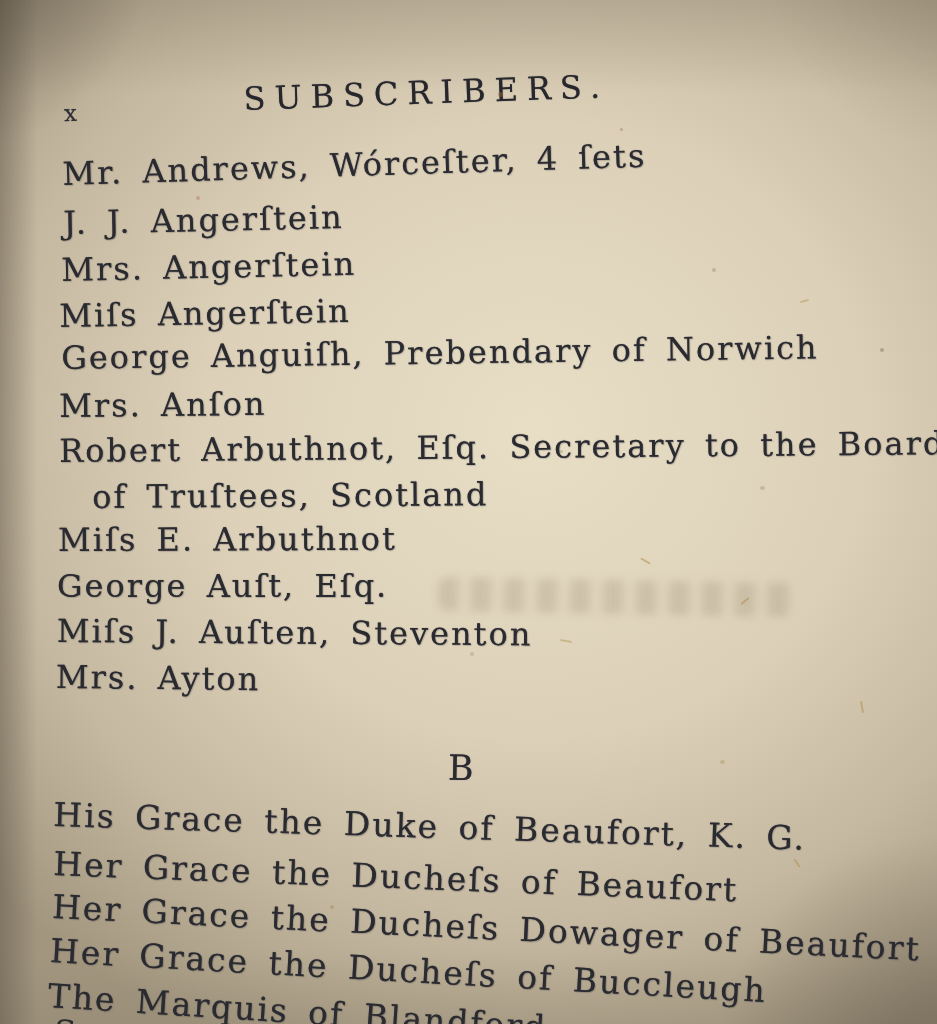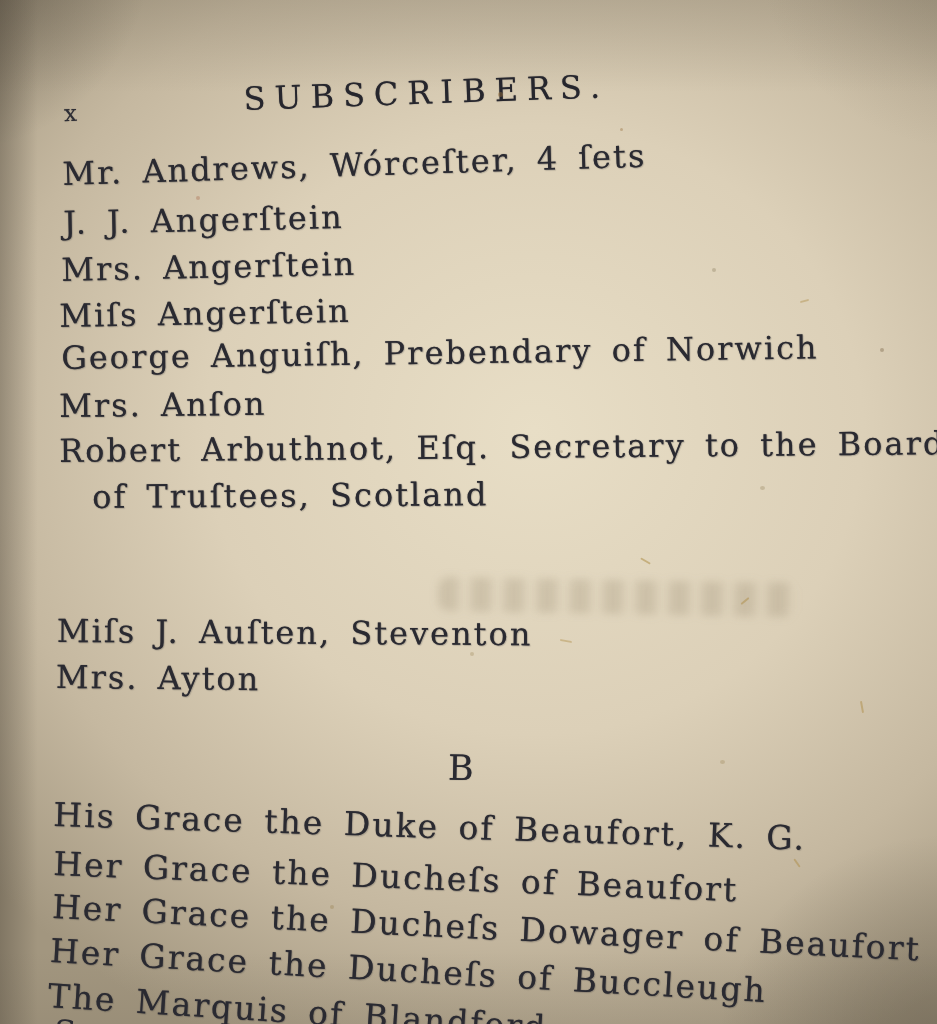--- a/index.html
+++ b/index.html
@@ -97,20 +97,22 @@
   <div class="heading">SUBSCRIBERS.</div>
 
   <div class="line" style="top:158px; left:62px; transform:rotate(-1.8deg);">Mr. Andrews, Wórceſter, 4 ſets</div>
   <div class="line" style="top:207px; left:63px; transform:rotate(-1.2deg);">J. J. Angerſtein</div>
   <div class="line" style="top:254px; left:61px; transform:rotate(-1.2deg);">Mrs. Angerſtein</div>
   <div class="line" style="top:300px; left:59px; transform:rotate(-1deg);">Miſs Angerſtein</div>
   <div class="line" style="top:342px; left:61px; transform:rotate(-0.8deg);">George Anguiſh, Prebendary of Norwich</div>
   <div class="line" style="top:390px; left:59px; transform:rotate(-0.6deg);">Mrs. Anſon</div>
   <div class="line" style="top:435px; left:59px; transform:rotate(-0.5deg);">Robert Arbuthnot, Eſq. Secretary to the Board</div>
   <div class="line" style="top:481px; left:92px; transform:rotate(-0.4deg);">of Truſtees, Scotland</div>
+  <div class="line" style="top:524px; left:58px; transform:rotate(-0.2deg);">Miſs E. Arbuthnot</div>
+  <div class="line" style="top:570px; left:57px;">George Auſt, Eſq.</div>
   <div class="line" style="top:615px; left:57px; transform:rotate(0.4deg);">Miſs J. Auſten, Steventon</div>
   <div class="line" style="top:661px; left:56px; transform:rotate(0.6deg);">Mrs. Ayton</div>
 
   <div class="section-letter">B</div>
   <div class="line b-line" style="top:798px; left:54px; transform:rotate(1.8deg);">His Grace the Duke of Beaufort, K. G.</div>
   <div class="line b-line" style="top:847px; left:54px; transform:rotate(2.2deg);">Her Grace the Ducheſs of Beaufort</div>
   <div class="line b-line" style="top:890px; left:53px; transform:rotate(2.8deg);">Her Grace the Ducheſs Dowager of Beaufort</div>
   <div class="line b-line" style="top:934px; left:51px; transform:rotate(3.2deg);">Her Grace the Ducheſs of Buccleugh</div>
   <div class="line b-line" style="top:979px; left:49px; transform:rotate(3.7deg);">The Marquis of Blandford</div>
 

